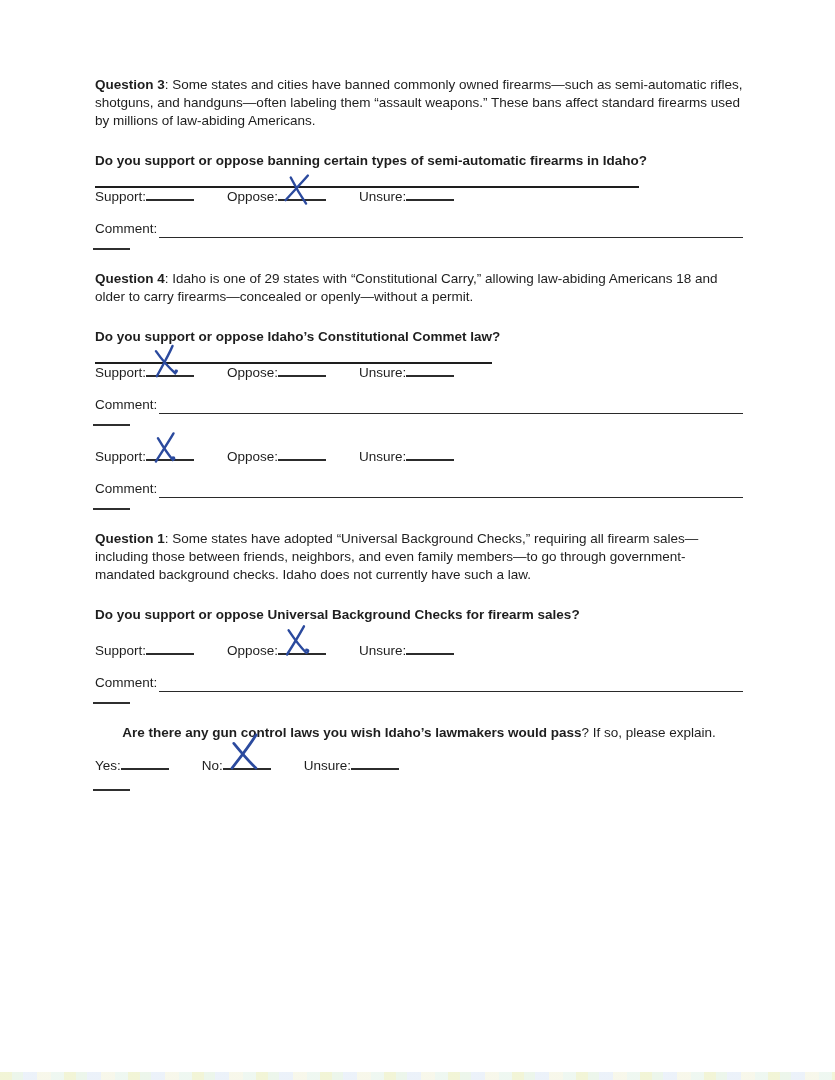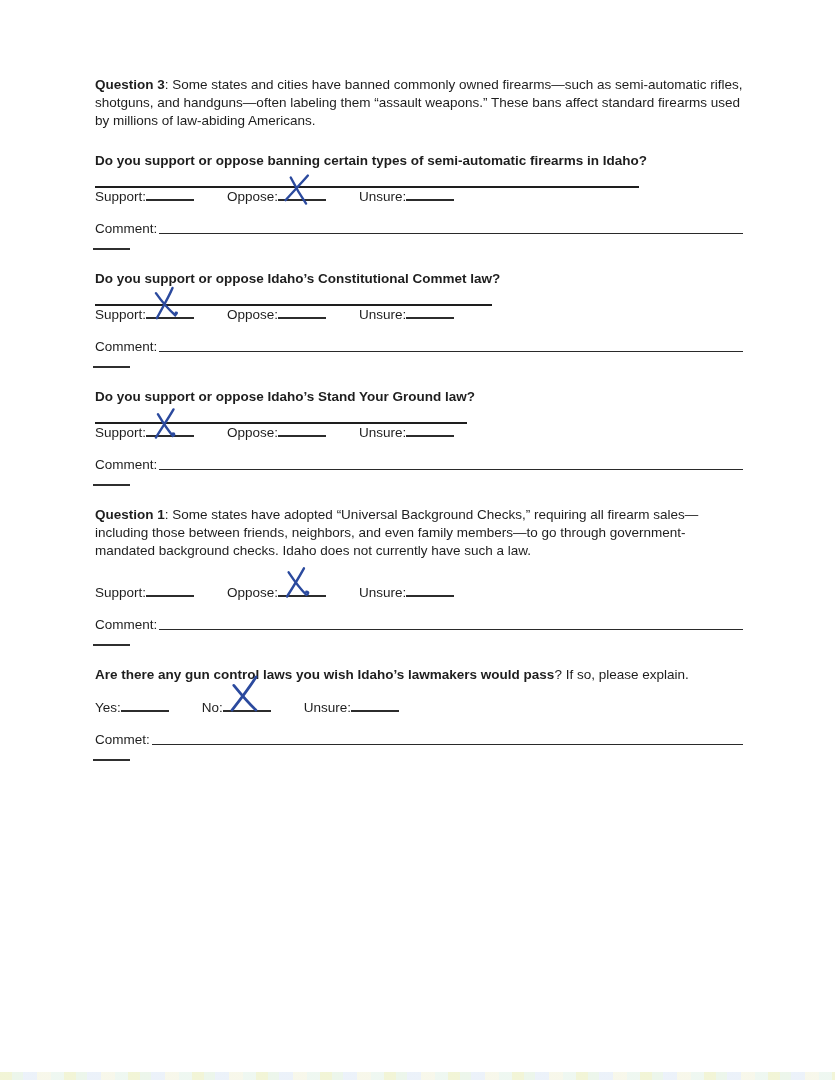--- a/index.html
+++ b/index.html
@@ -13,38 +13,38 @@
        font-family:"Liberation Sans","DejaVu Sans",sans-serif;}
   .page{position:absolute;inset:0;background:var(--paper-color);}
   .content{position:absolute;left:95px;top:76px;width:648px;
            color:var(--text-color);font-size:13.5px;line-height:18px;}
 
   .q{margin-bottom:20px;}
   .para{margin-bottom:22px;}
   .para strong{font-weight:bold;}
 
   .prompt{font-weight:bold;margin-bottom:16px;white-space:nowrap;}
-  .prompt.wraps{white-space:normal;margin-bottom:13px;}
+  .prompt.wraps{white-space:normal;margin-bottom:13px;text-align:center;}
   .prompt .u{border-bottom:2px solid var(--text-color);padding-bottom:18px;}
   .prompt .tail{font-weight:normal;}
 
   .opts{display:flex;align-items:flex-end;margin-bottom:14px;height:20px;text-align:right;}
   .opt{margin-right:33px;white-space:nowrap;}
   .blank{display:inline-block;width:48px;height:13px;
          border-bottom:2px solid #2c2c2c;position:relative;vertical-align:baseline;}
   .xmark{position:absolute;left:5px;bottom:-5px;width:29px;height:32px;
          color:var(--x-color);overflow:visible;}
   .xmark path{stroke:currentColor;stroke-width:3;fill:none;stroke-linecap:round;}
   .x-r1{transform:rotate(7deg);}
   .x-r2{transform:rotate(-4deg);height:36px;bottom:-4px;}
   .x-r3{transform:rotate(3deg);height:33px;}
   .x-r4{height:34px;bottom:-4px;}
   .x-big{height:40px;width:33px;bottom:-4px;transform:rotate(2deg);}
 
-  .comment{display:flex;align-items:flex-start;margin-bottom:10px;height:18px;}
+  .comment{display:flex;align-items:flex-end;margin-bottom:10px;height:18px;}
   .cline{flex:1;border-bottom:1.8px solid #2a2a2a;height:14px;margin-left:2px;}
   .stub{width:37px;border-bottom:2px solid #2f2f2f;height:2px;margin-bottom:20px;margin-left:-2px;}
 
   .scan-noise{position:absolute;left:0;right:0;bottom:0;height:8px;opacity:.5;
     background:repeating-linear-gradient(90deg,
       rgba(226,232,166,.9) 0 12px, rgba(208,232,205,.8) 12px 23px,
       rgba(210,224,242,.85) 23px 37px, rgba(238,238,210,.9) 37px 51px,
       rgba(214,236,220,.8) 51px 64px);}
 </style>
 </head>
@@ -65,55 +65,56 @@
         <span class="opt"><span>Unsure:</span><span class="blank"></span></span>
       </div>
       <div class="comment">
           <span>Comment:</span>
           <span class="cline"></span>
         </div>
       <div class="stub"></div>
     </section>
 
     <section class="q">
+      <p class="para"><strong>Question 4</strong><span>: Idaho is one of 29 states with “Constitutional Carry,” allowing law-abiding Americans 18 and older to carry firearms—concealed or openly—without a permit.</span></p>
       <p class="prompt"><span class="u">Do you support or oppose Idaho’s Constitutional Commet law</span><span>?</span></p>
       <div class="opts">
         <span class="opt"><span>Support:</span><span class="blank"><svg class="xmark x-r2" viewBox="0 0 36 40">
                 <path d="M28 2 C23 12 13 27 6 38"></path>
                 <path d="M7 7 C13 17 21 28 29 36 C31 34 32 33 30 33"></path>
               </svg></span></span>
         <span class="opt"><span>Oppose:</span><span class="blank"></span></span>
         <span class="opt"><span>Unsure:</span><span class="blank"></span></span>
       </div>
       <div class="comment">
           <span>Comment:</span>
           <span class="cline"></span>
         </div>
       <div class="stub"></div>
     </section>
 
     <section class="q">
-      <p class="prompt"><span class="u">Do you support or oppose Idaho’s Stand Your Ground law</span><span>?</span></p>
       <div class="opts">
         <span class="opt"><span>Support:</span><span class="blank"><svg class="xmark x-r3" viewBox="0 0 36 40">
                 <path d="M27 2 C22 12 13 27 7 38"></path>
                 <path d="M8 9 C14 18 22 29 28 35 C30 34 30 32 28 32"></path>
               </svg></span></span>
         <span class="opt"><span>Oppose:</span><span class="blank"></span></span>
         <span class="opt"><span>Unsure:</span><span class="blank"></span></span>
       </div>
       <div class="comment">
           <span>Comment:</span>
           <span class="cline"></span>
         </div>
       <div class="stub"></div>
     </section>
 
     <section class="q">
       <p class="para"><strong>Question 1</strong><span>: Some states have adopted “Universal Background Checks,” requiring all firearm sales—including those between friends, neighbors, and even family members—to go through government-mandated background checks. Idaho does not currently have such a law.</span></p>
+      <p class="prompt"><span>Do you support or oppose Universal Background Checks for firearm sales</span><span>?</span></p>
       <div class="opts">
         <span class="opt"><span>Support:</span><span class="blank"></span></span>
         <span class="opt"><span>Oppose:</span><span class="blank"><svg class="xmark x-r4" viewBox="0 0 36 40">
                 <path d="M26 3 C21 12 12 27 5 38"></path>
                 <path d="M7 8 C13 17 22 29 29 36 C32 35 32 32 29 32"></path>
               </svg></span></span>
         <span class="opt"><span>Unsure:</span><span class="blank"></span></span>
       </div>
       <div class="comment">
           <span>Comment:</span>
@@ -125,22 +126,18 @@
     <section class="q">
       <p class="prompt wraps"><span>Are there any gun control laws you wish Idaho’s lawmakers would pass</span><span class="tail">?</span><span class="tail"> If so, please explain.</span></p>
       <div class="opts">
         <span class="opt"><span>Yes:</span><span class="blank"></span></span>
         <span class="opt"><span>No:</span><span class="blank"><svg class="xmark x-big" viewBox="0 0 36 40">
                 <path d="M30 1 C24 11 13 27 5 38"></path>
                 <path d="M6 11 C13 19 23 30 31 37"></path>
               </svg></span></span>
         <span class="opt"><span>Unsure:</span><span class="blank"></span></span>
       </div>
-      <div class="comment">
-          <span>Commet:</span>
-          <span class="cline"></span>
-        </div>
       <div class="stub"></div>
     </section>
 
   </div>
   <div class="scan-noise"></div>
 </div>
 
 </body></html>

